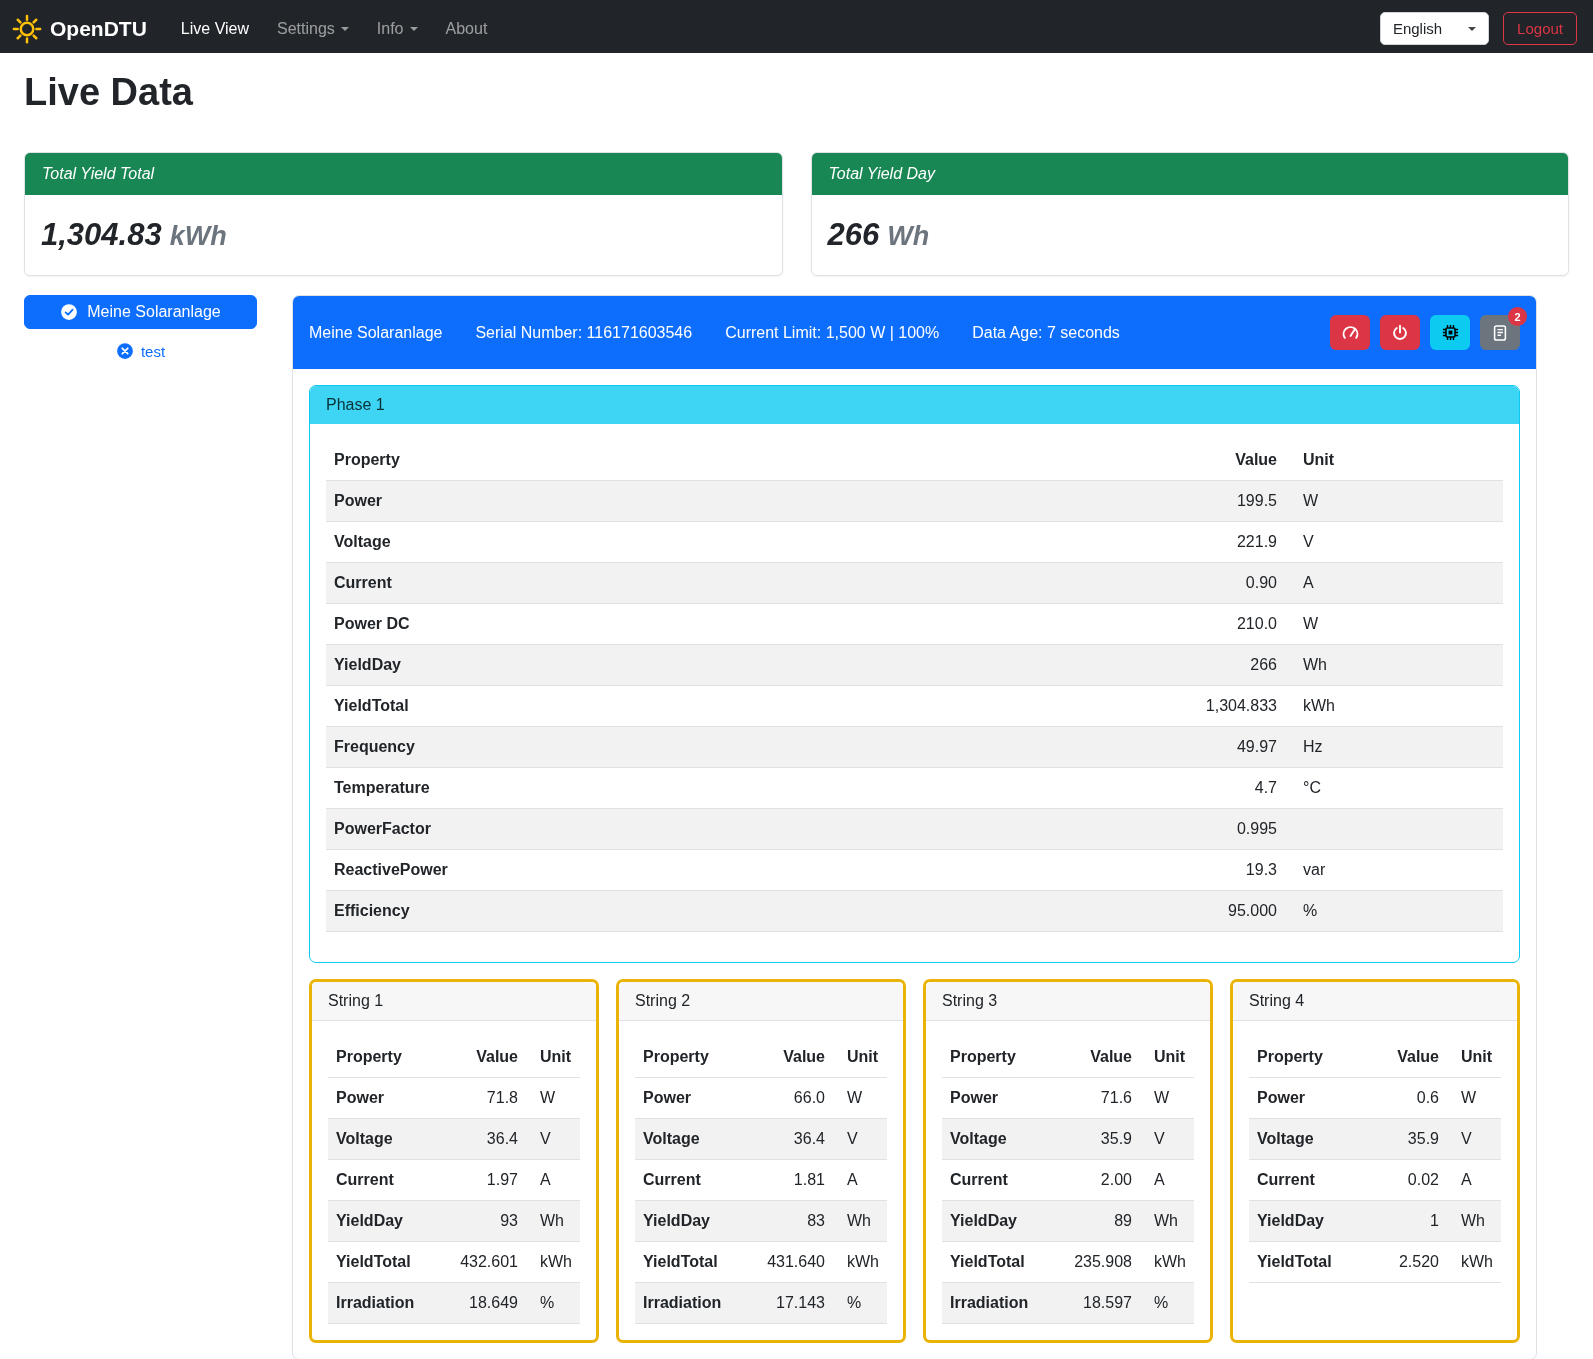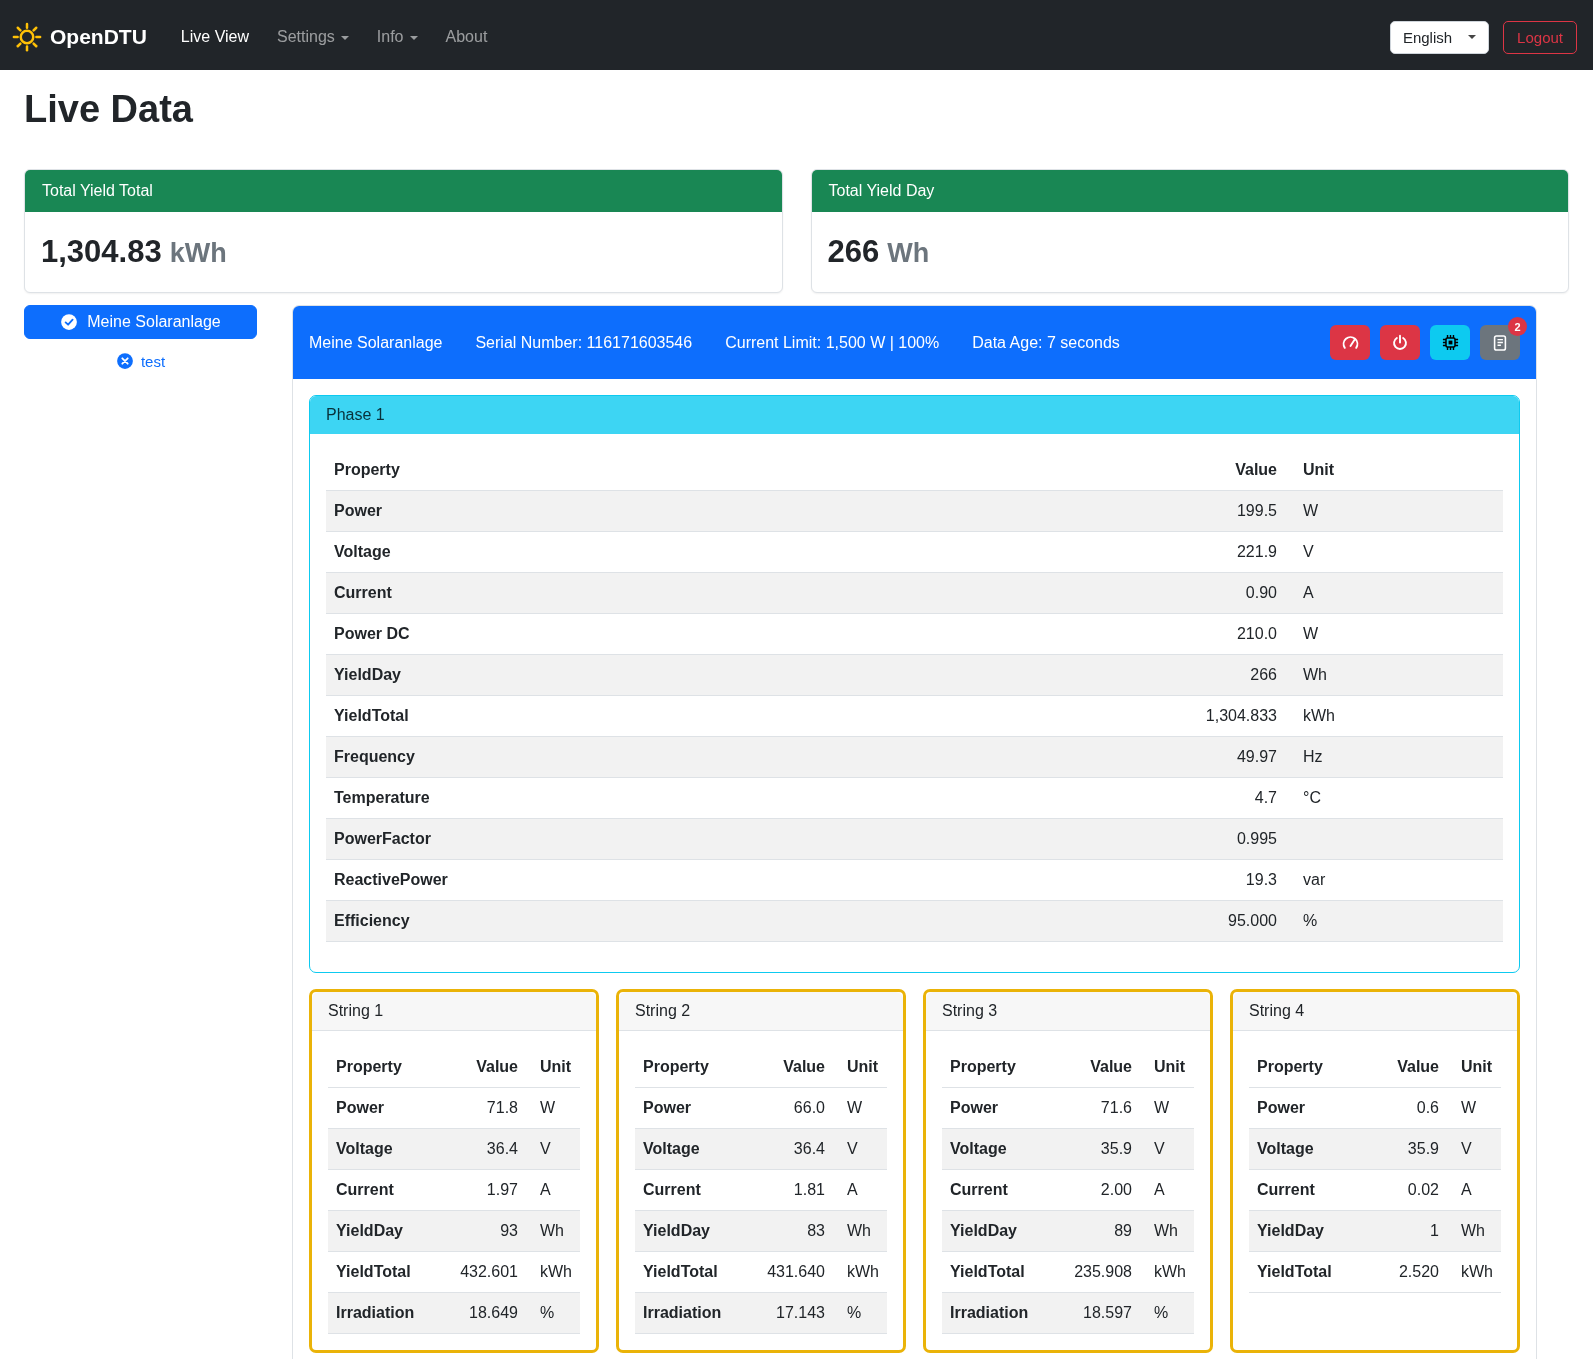--- a/index.html
+++ b/index.html
@@ -6,21 +6,21 @@
   * { box-sizing: border-box; }
   body {
     margin: 0;
     font-family: "Liberation Sans", sans-serif;
     color: #212529;
     background: #fff;
     width: 1593px;
   }
   
   .navbar {
-    height: 70px;
+    height: 53px;
     background: #212529;
     display: flex;
     align-items: center;
     padding: 4px 16px 0 12px;
   }
   .brand {
     display: flex; align-items: center; gap: 8px;
     color: #fff; font-size: 21px; font-weight: 700;
     margin-right: 22px; cursor: pointer;
   }
@@ -33,33 +33,33 @@
   .caret {
     display: inline-block; width: 0; height: 0;
     border-left: 4px solid transparent; border-right: 4px solid transparent;
     border-top: 4.5px solid currentColor;
     margin-left: 6px; vertical-align: middle;
   }
   .nav-right { margin-left: auto; display: flex; align-items: center; gap: 14px; }
   .lang-select {
     background: #fff; border: 1px solid #ced4da; border-radius: 5px;
     padding: 7px 12px; font-size: 15px; color: #212529;
-    display: flex; align-items: center; gap: 16px; cursor: pointer;
+    display: flex; align-items: center; gap: 26px; cursor: pointer;
   }
   .lang-select .caret { border-top-color: #444; margin-left: 0; }
   .logout-btn {
     background: transparent; color: #dc3545;
     border: 1px solid #dc3545; border-radius: 5px;
     padding: 7px 13px; font-size: 15px; cursor: pointer;
     font-family: inherit;
   }
   
   h1.page-title { font-size: 38px; font-weight: 700; margin: 18px 24px 38px; }
   
-  .summary-row { display: flex; gap: 28px; margin: 0 24px 12px; }
+  .summary-row { display: flex; gap: 28px; margin: 0 24px 19px; font-style: italic; }
   .summary-card {
     flex: 1; border: 1px solid #dee2e6; border-radius: 6px;
     overflow: hidden; box-shadow: 0 1px 2px rgba(0,0,0,.06);
     background: #fff;
   }
   .summary-head { background: #198754; color: #fff; padding: 12px 17px; font-size: 16px; }
   .summary-body { padding: 22px 16px; }
   .summary-value { font-size: 31px; font-weight: 700; color: #212529; }
   .summary-unit { font-size: 27px; font-weight: 600; color: #6c757d; margin-left: 8px; }
   

